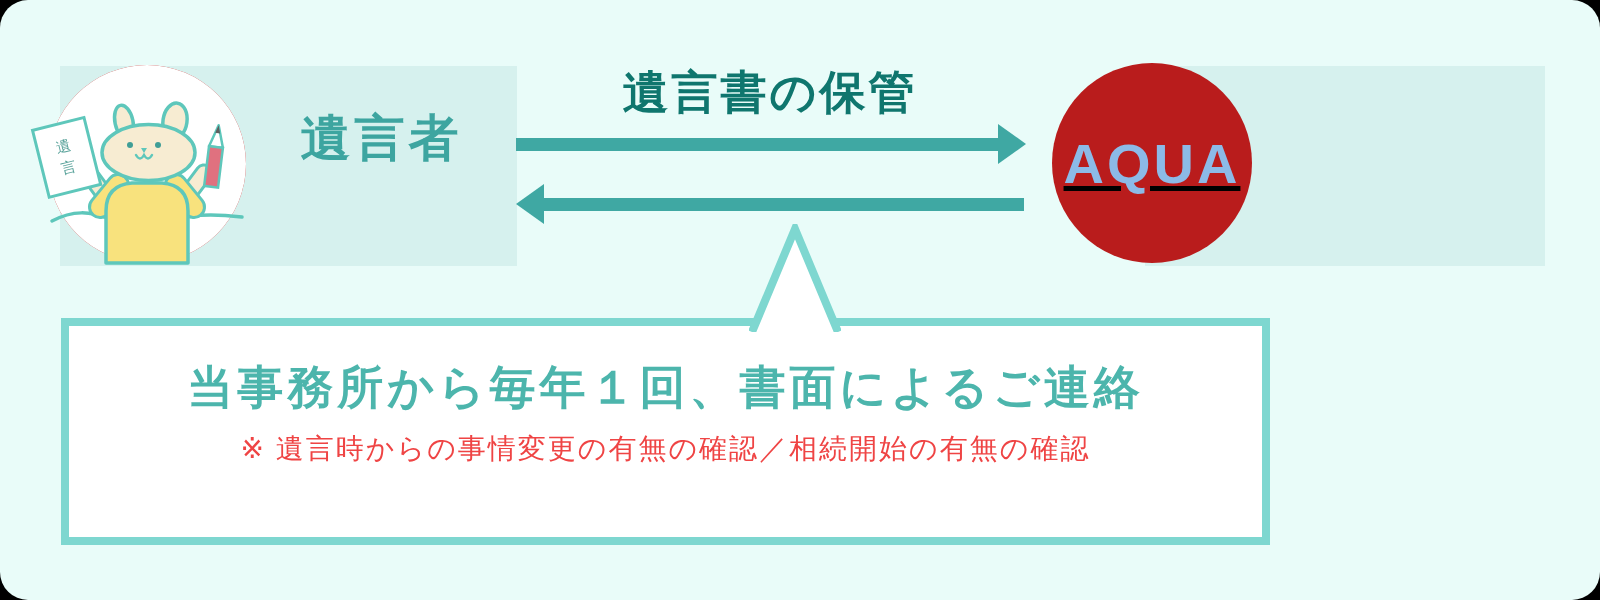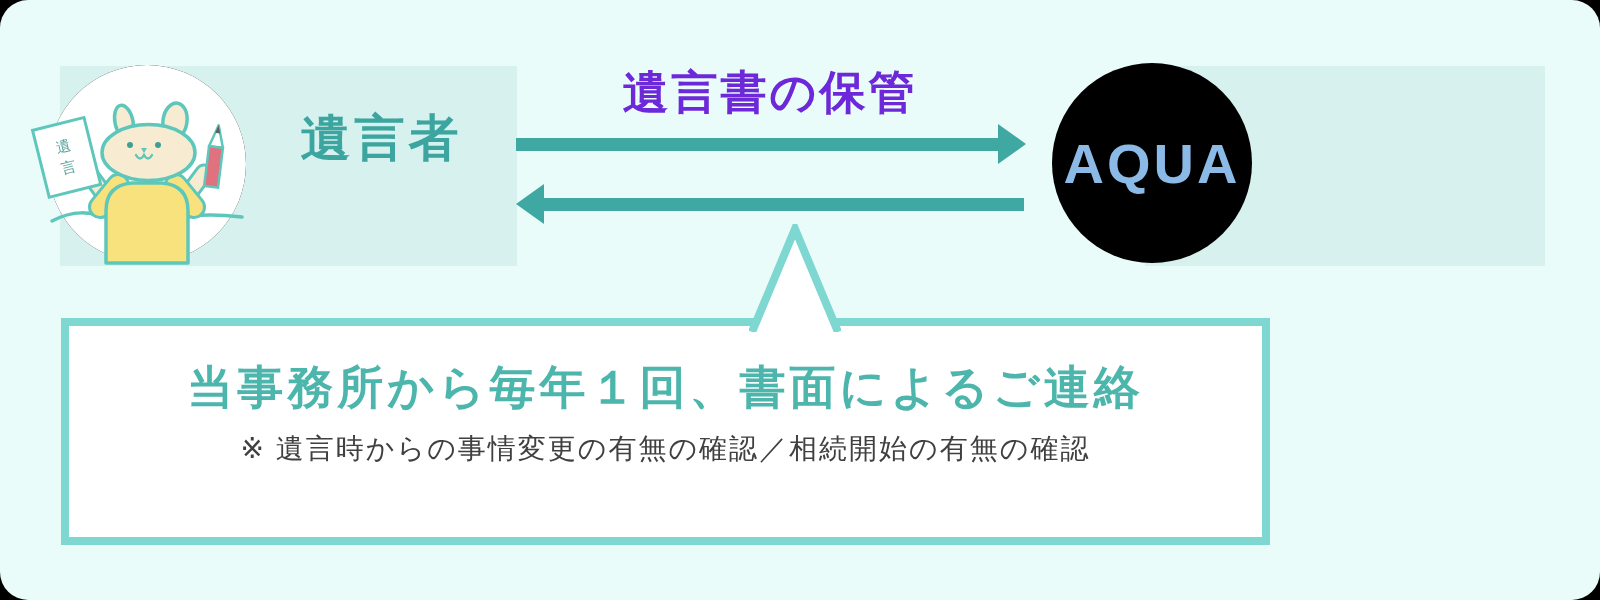--- a/index.html
+++ b/index.html
@@ -19,21 +19,21 @@
   .entity-box {
     position: absolute;
     top: 66px;
     height: 200px;
     background: #d6f1ee;
   }
   .box-left  { left: 60px;   width: 457px; }
   .box-right { left: 1145px; width: 400px; }
   .white-circle {
     position: absolute;
-    background: #000000;
+    background: #b91c1c;
     border-radius: 50%;
     text-decoration: underline;
   }
   .circle-left  { left: 48px;   top: 65px; width: 198px; height: 198px; }
   .circle-right { left: 1052px; top: 63px; width: 200px; height: 200px;
                   display: flex; align-items: center; justify-content: center; }
   .illustration-svg {
     position: absolute;
     left: 28px; top: 55px;
     width: 238px; height: 218px;
@@ -58,21 +58,21 @@
     letter-spacing: 3px;
     color: #8cbae7;
   }
   .flow-label {
     position: absolute;
     left: 520px; top: 62px; width: 500px;
     text-align: center;
     font-size: 46px;
     font-weight: bold;
     letter-spacing: 3px;
-    color: #6d28d9;
+    color: #0f766e;
   }
   .arrow-shaft {
     position: absolute;
     height: 13px;
     background: #3fa8a3;
   }
   .shaft-top    { left: 516px; top: 138px; width: 482px; }
   .shaft-bottom { left: 544px; top: 198px; width: 480px; }
   .arrow-head {
     position: absolute;
@@ -110,21 +110,21 @@
     font-weight: bold;
     letter-spacing: 4px;
     color: #4cb5ac;
     line-height: 1.2;
   }
   .callout-note {
     margin: 16px 20px 0 20px;
     text-align: center;
     font-size: 28px;
     letter-spacing: 2px;
-    color: #404040;
+    color: #ef4444;
     line-height: 1.3;
   }
 </style>
 </head>
 <body>
 
 <div class="canvas">
 
   <div class="entity-box box-left"></div>
   <div class="white-circle circle-left"></div>

